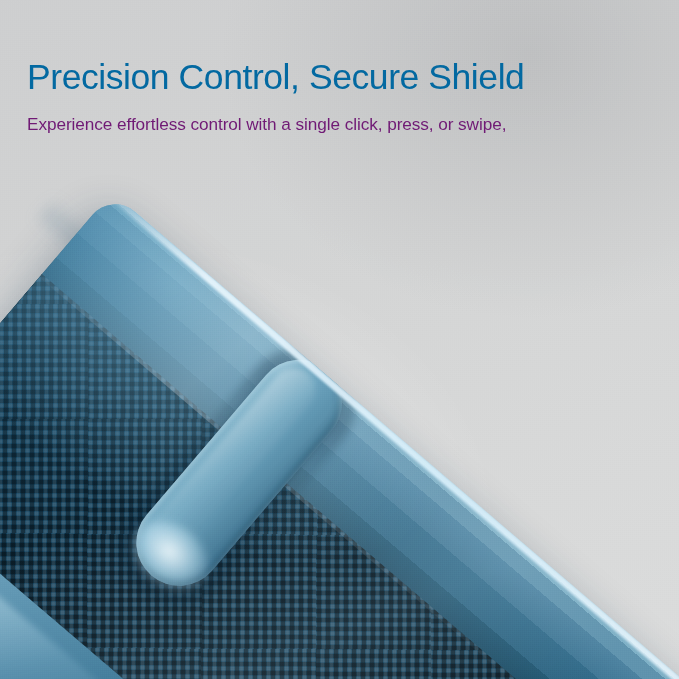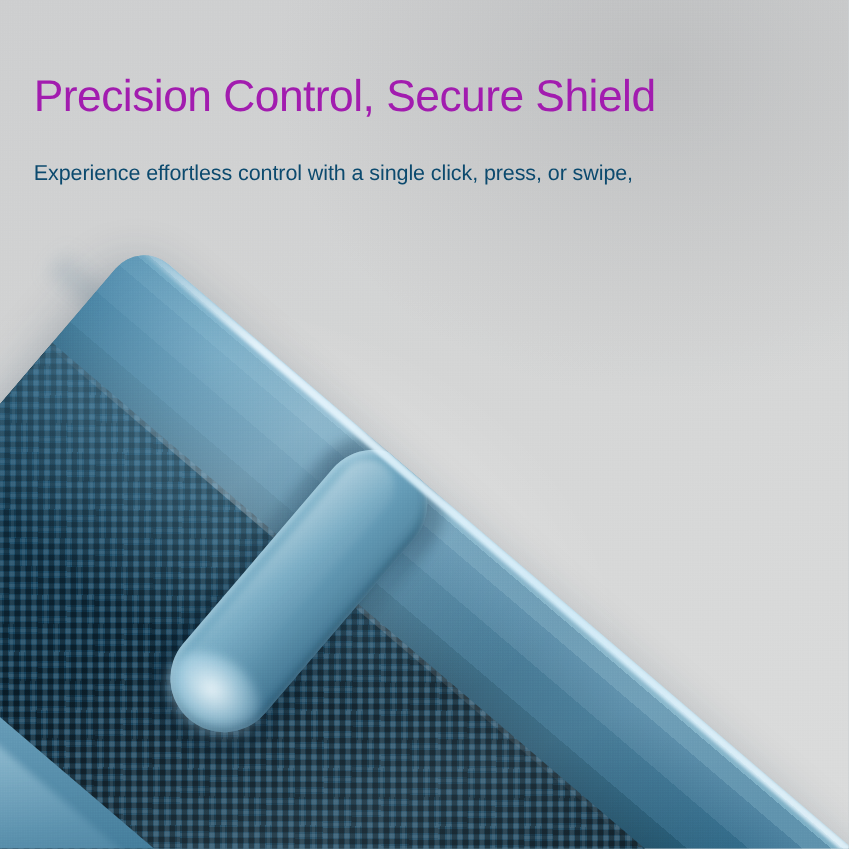--- a/index.html
+++ b/index.html
@@ -219,30 +219,30 @@
     position:absolute;
     left:27px; top:55px;
     width:600px;
     z-index:20;
   }
   .headline {
     font-size:35.5px;
     line-height:44px;
     font-weight:400;
     letter-spacing:-0.012em;
-    color:#a21caf;
+    color:#0369a1;
     white-space:nowrap;
   }
   .subcopy {
-    margin-top:27px;
+    margin-top:13px;
     font-size:17.2px;
     line-height:25px;
     font-weight:400;
     letter-spacing:-0.004em;
-    color:#0c4a6e;
+    color:#701a75;
   }
   .subcopy .line { display:block; white-space:nowrap; }
 
   
   .grain {
     position:absolute; inset:0;
     pointer-events:none;
     opacity:0.05;
     background-image:
       repeating-linear-gradient(0deg,   rgba(0,0,0,0.5) 0 1px, rgba(255,255,255,0) 1px 2px),

